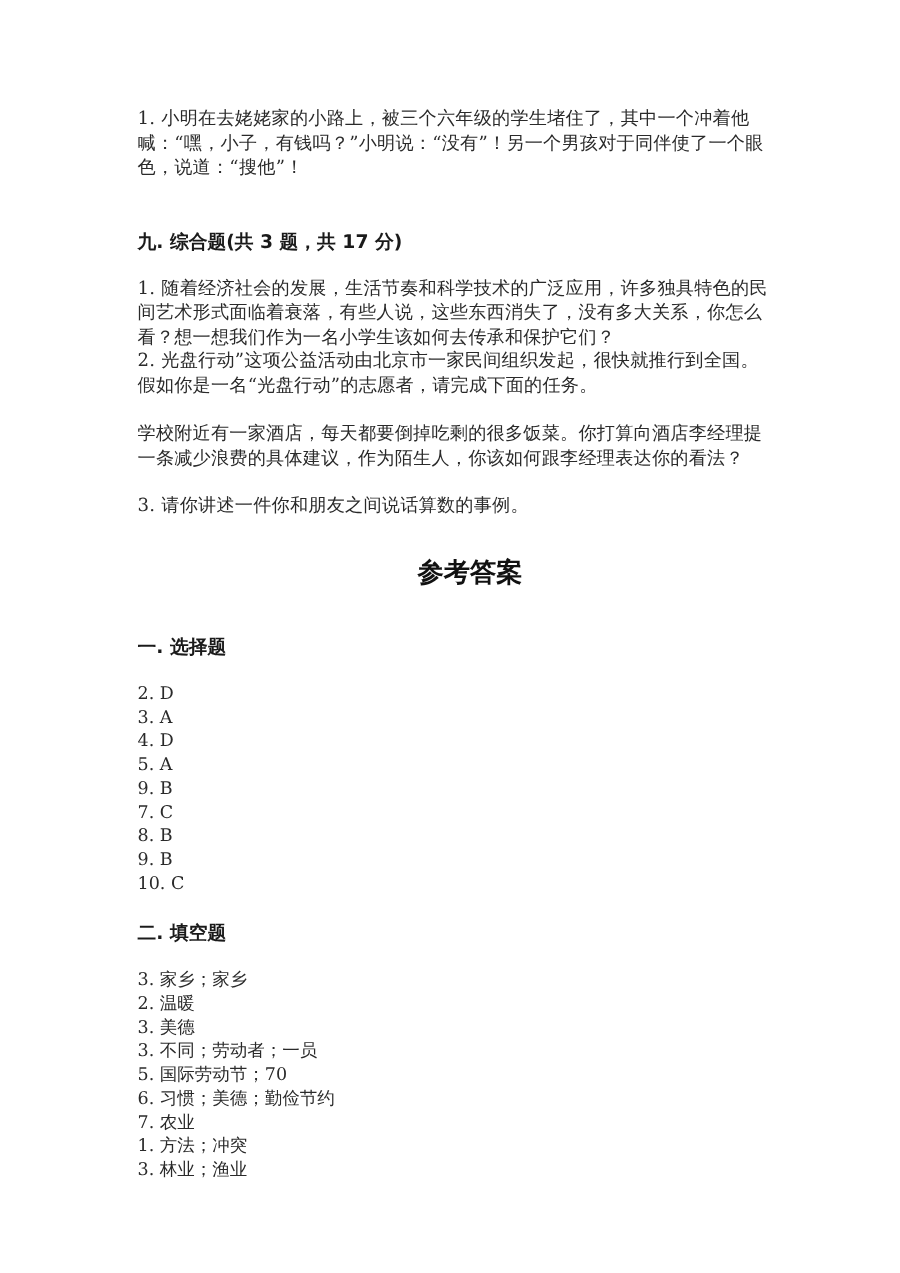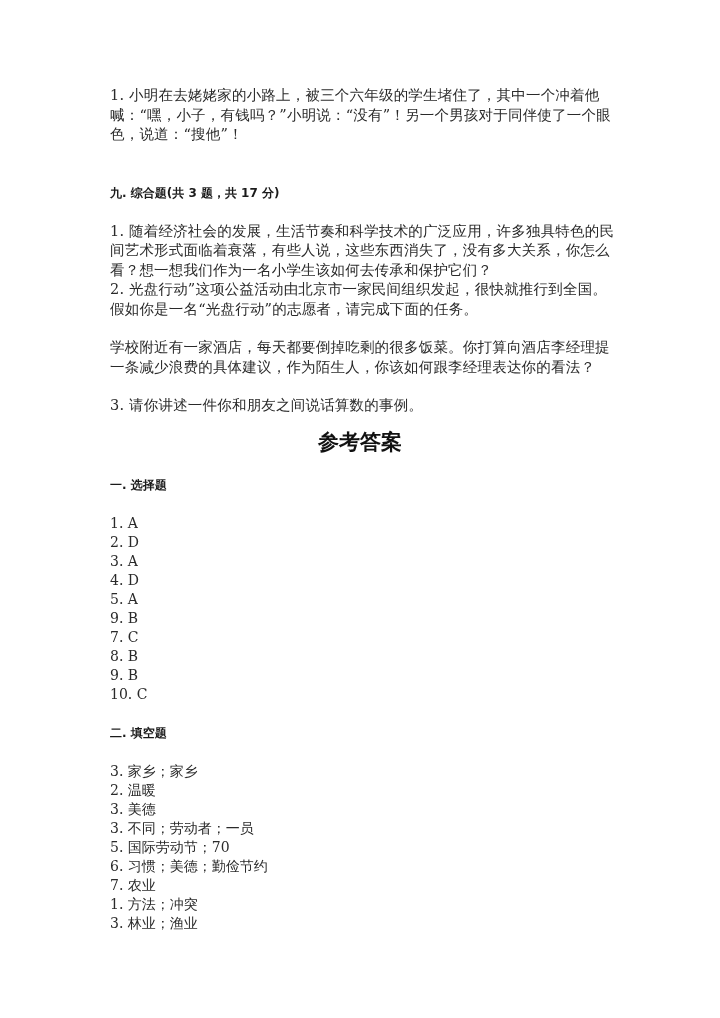--- a/index.html
+++ b/index.html
@@ -25,33 +25,33 @@
       font-size: 14.5px;
       line-height: 19.5px;
       margin: 0;
       letter-spacing: 0.2px;
     }
     .gap-lg { height: 19px; }
     .gap-md { height: 12px; }
     .section-heading {
       font-family: "DejaVu Sans", "Liberation Sans", sans-serif;
       font-weight: bold;
-      font-size: 12px;
+      font-size: 15px;
       line-height: 20px;
       color: #1a1a1a;
       margin: 0;
     }
     .answer-title {
       font-family: "DejaVu Sans", "Liberation Sans", sans-serif;
       font-weight: bold;
       font-size: 21px;
       line-height: 28px;
       text-align: center;
       color: #111111;
-      margin: 0;
+      margin: 16px;
       width: 500px;
     }
     .ans-list {
       margin: 0;
       padding: 0;
       list-style: none;
     }
     .ans-list li {
       font-size: 14px;
       line-height: 19px;
@@ -77,21 +77,20 @@
   <div class="gap-lg"></div>
   <p class="p">3. 请你讲述一件你和朋友之间说话算数的事例。</p>
   <div class="gap-md"></div>
 
   <p class="answer-title">参考答案</p>
   <div class="gap-lg"></div>
 
   <p class="section-heading">一. 选择题</p>
   <div class="gap-lg"></div>
   <ul class="ans-list">
-    <li>1. A</li>
     <li>2. D</li>
     <li>3. A</li>
     <li>4. D</li>
     <li>5. A</li>
     <li>9. B</li>
     <li>7. C</li>
     <li>8. B</li>
     <li>9. B</li>
     <li>10. C</li>
   </ul>

